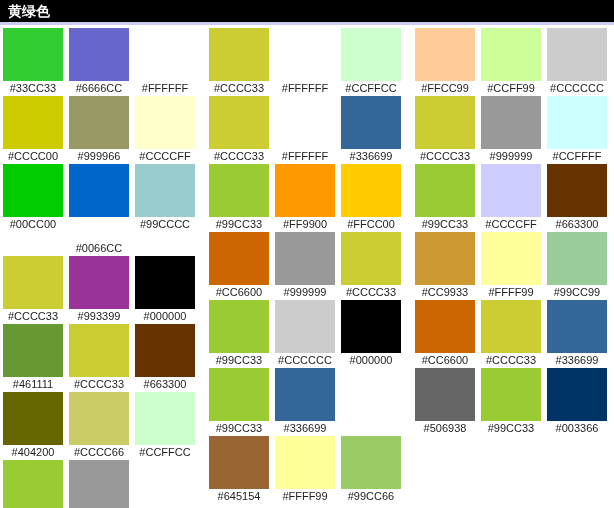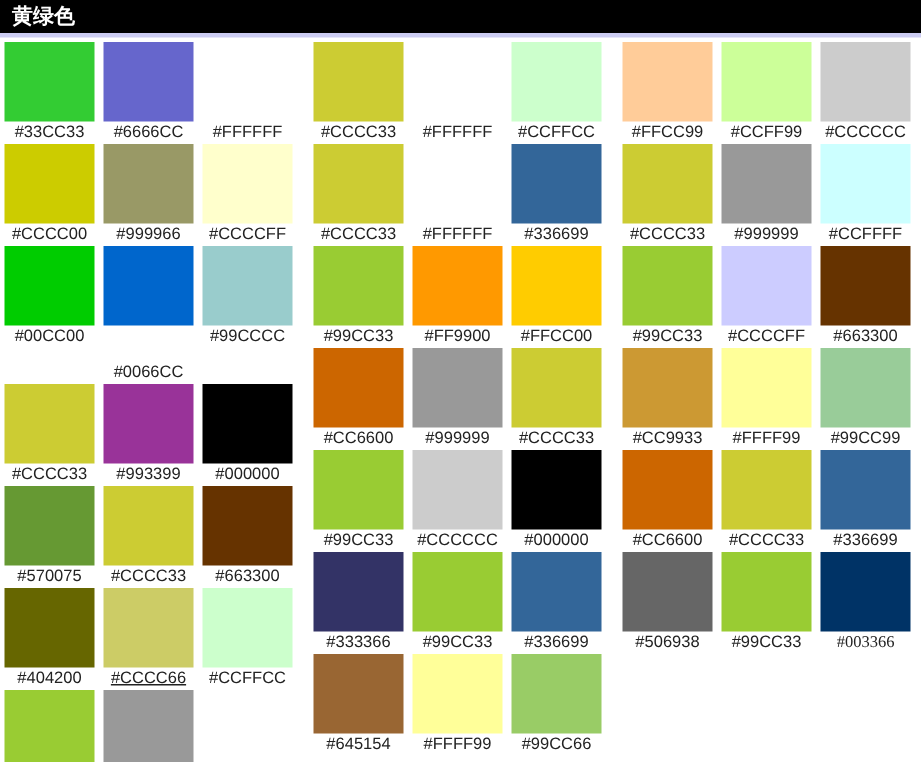--- a/index.html
+++ b/index.html
@@ -141,39 +141,39 @@
           <div class="cell-label" style="color: rgb(34, 34, 34);">#993399</div>
         </div>
         <div class="cell">
           <div class="chip" style="background: rgb(0, 0, 0);"></div>
           <div class="cell-label" style="color: rgb(34, 34, 34);">#000000</div>
         </div>
       </div>
       <div class="swatch-row">
         <div class="cell">
           <div class="chip" style="background: rgb(102, 153, 51);"></div>
-          <div class="cell-label" style="color: rgb(34, 34, 34);">#570075</div>
+          <div class="cell-label" style="color: rgb(34, 34, 34);">#461111</div>
         </div>
         <div class="cell">
           <div class="chip" style="background: rgb(204, 204, 51);"></div>
           <div class="cell-label" style="color: rgb(34, 34, 34);">#CCCC33</div>
         </div>
         <div class="cell">
           <div class="chip" style="background: rgb(102, 51, 0);"></div>
           <div class="cell-label" style="color: rgb(34, 34, 34);">#663300</div>
         </div>
       </div>
       <div class="swatch-row">
         <div class="cell">
           <div class="chip" style="background: rgb(102, 102, 0);"></div>
           <div class="cell-label" style="color: rgb(34, 34, 34);">#404200</div>
         </div>
         <div class="cell">
           <div class="chip" style="background: rgb(204, 204, 102);"></div>
-          <div class="cell-label" style="color: rgb(34, 34, 34); text-decoration: underline;">#CCCC66</div>
+          <div class="cell-label" style="color: rgb(34, 34, 34);">#CCCC66</div>
         </div>
         <div class="cell">
           <div class="chip" style="background: rgb(204, 255, 204);"></div>
           <div class="cell-label" style="color: rgb(34, 34, 34);">#CCFFCC</div>
         </div>
       </div>
       <div class="swatch-row">
         <div class="cell">
           <div class="chip" style="background: rgb(153, 204, 51);"></div>
           <div class="cell-label" style="color: rgb(34, 34, 34);">#99CC33</div>
@@ -251,24 +251,20 @@
           <div class="chip" style="background: rgb(204, 204, 204);"></div>
           <div class="cell-label" style="color: rgb(34, 34, 34);">#CCCCCC</div>
         </div>
         <div class="cell">
           <div class="chip" style="background: rgb(0, 0, 0);"></div>
           <div class="cell-label" style="color: rgb(34, 34, 34);">#000000</div>
         </div>
       </div>
       <div class="swatch-row">
         <div class="cell">
-          <div class="chip" style="background: rgb(51, 51, 102);"></div>
-          <div class="cell-label" style="color: rgb(34, 34, 34);">#333366</div>
-        </div>
-        <div class="cell">
           <div class="chip" style="background: rgb(153, 204, 51);"></div>
           <div class="cell-label" style="color: rgb(34, 34, 34);">#99CC33</div>
         </div>
         <div class="cell">
           <div class="chip" style="background: rgb(51, 102, 153);"></div>
           <div class="cell-label" style="color: rgb(34, 34, 34);">#336699</div>
         </div>
       </div>
       <div class="swatch-row">
         <div class="cell">
@@ -361,21 +357,21 @@
         <div class="cell">
           <div class="chip" style="background: rgb(102, 102, 102);"></div>
           <div class="cell-label" style="color: rgb(34, 34, 34);">#506938</div>
         </div>
         <div class="cell">
           <div class="chip" style="background: rgb(153, 204, 51);"></div>
           <div class="cell-label" style="color: rgb(34, 34, 34);">#99CC33</div>
         </div>
         <div class="cell">
           <div class="chip" style="background: rgb(0, 51, 102);"></div>
-          <div class="cell-label" style="color: rgb(34, 34, 34); font-family: Liberation Serif, serif;">#003366</div>
+          <div class="cell-label" style="color: rgb(34, 34, 34);">#003366</div>
         </div>
       </div>
       <div class="swatch-row">
         <div class="cell">
           <div class="chip chip-empty"></div>
           <div class="cell-label"></div>
         </div>
         <div class="cell">
           <div class="chip chip-empty"></div>
           <div class="cell-label"></div>

